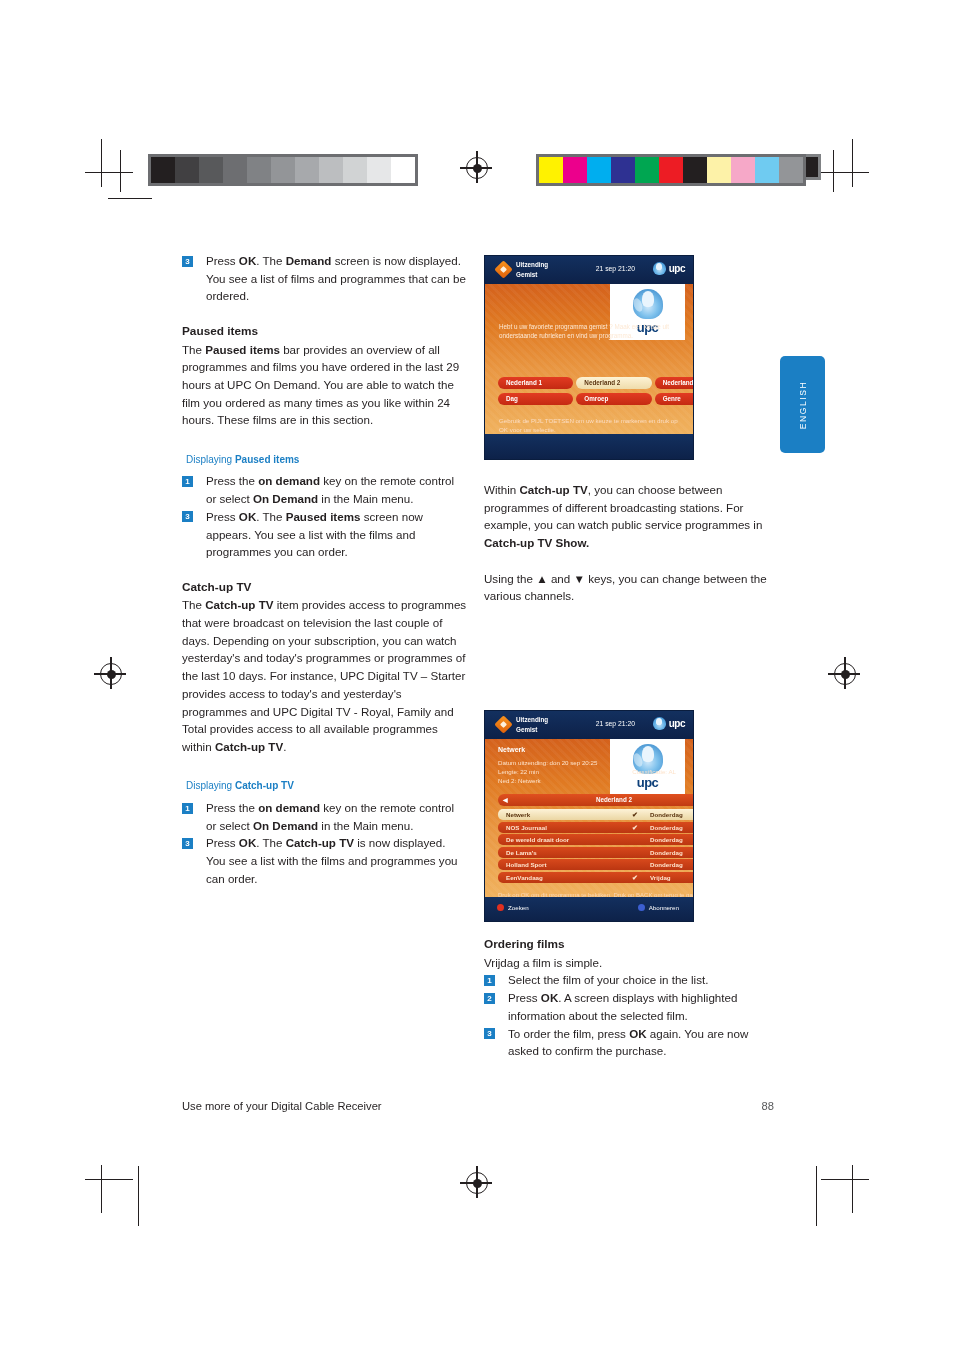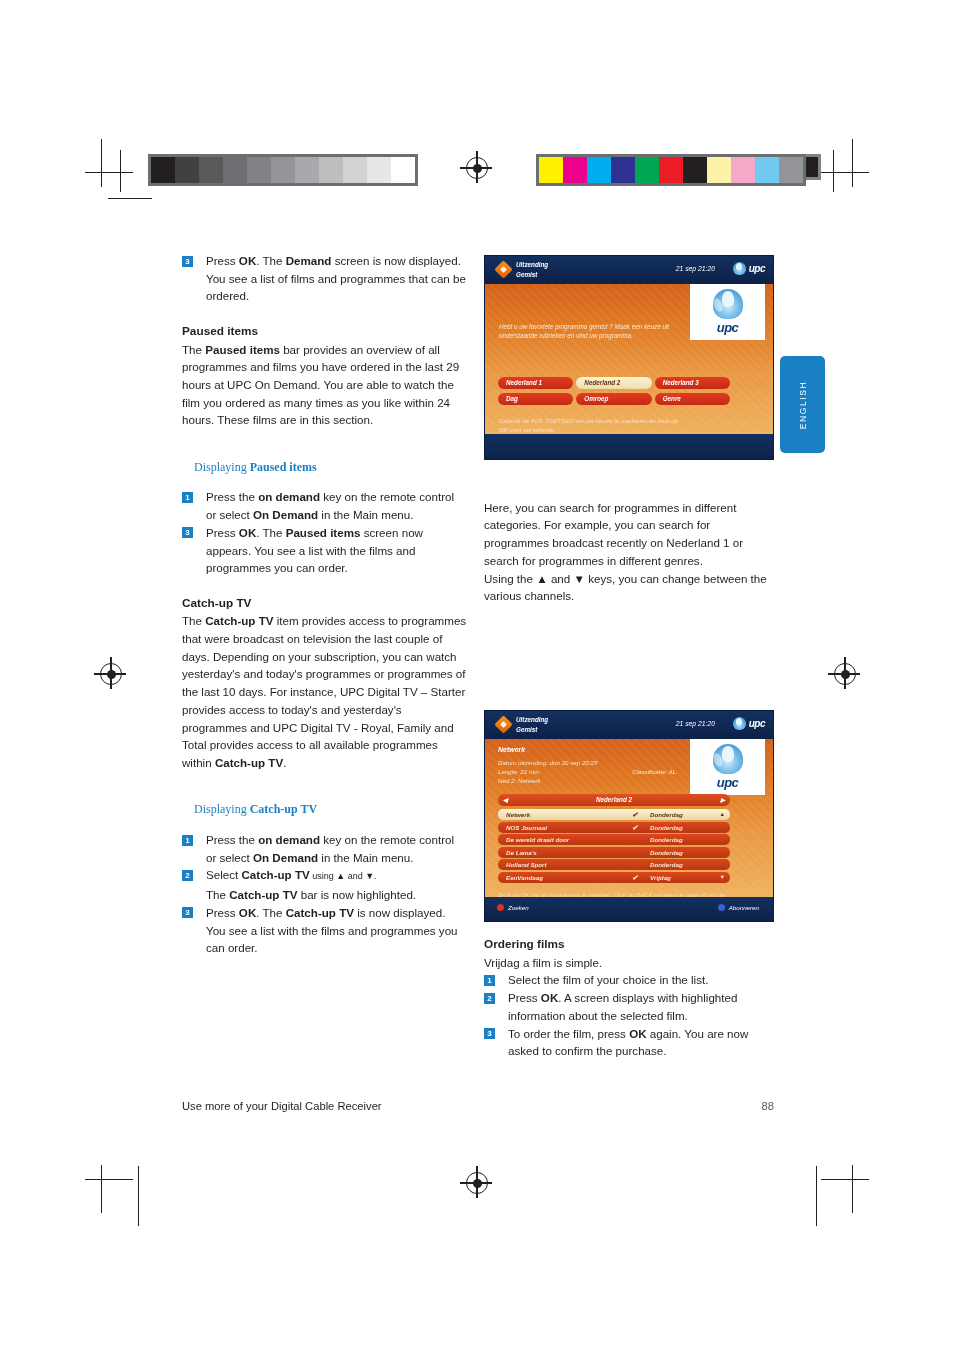--- a/index.html
+++ b/index.html
@@ -85,26 +85,25 @@
   .gap { height: 17.7px; }
 
   h3.head {
     margin: 0;
     font-size: 11.8px;
     line-height: 17.7px;
     font-weight: bold;
     color: #231f20;
   }
   h4.subhead {
-    margin: 12px;
-    font-size: 12px;
+    margin: 4px;
+    font-size: 10px;
     line-height: 17.7px;
     font-weight: normal;
     color: #1b7fc4;
-    font-family: Liberation Serif, serif;
   }
   h4.subhead b { font-weight: bold; }
   b { font-weight: bold; }
 
   
   ol.steps { margin: 0; padding: 0; list-style: none; }
   ol.steps li {
     position: relative;
     padding-left: 24px;
     margin: 0;
@@ -119,26 +118,25 @@
     font-size: 8px;
     font-weight: bold;
     line-height: 11px;
     text-align: center;
   }
   .arrow { font-size: 9px; }
 
   
   .tv {
     position: absolute;
-    width: 290px;
+    width: 210px;
     background: #0c2550;
     overflow: hidden;
     border: 1px solid #0a1d3e;
     box-sizing: border-box;
-    font-style: italic;
   }
   .tv1 { left: 484px; top: 255px; height: 205px; }
   .tv2 { left: 484px; top: 710px; height: 212px; }
 
   .tv-topbar {
     height: 28px;
     background: linear-gradient(#13305f, #0d2148);
     position: relative;
   }
   .tv-brandmark {
@@ -437,21 +435,20 @@
   <div class="gap"></div>
 
   <h4 class="subhead"><span>Displaying </span><b>Catch-up TV</b></h4>
   <ol class="steps">
     <li>
       <span class="num">1</span>
       <span><span>Press the </span><b>on demand</b><span> key on the remote control or select </span><b>On Demand</b><span> in the Main menu.</span></span>
     </li>
     <li>
       <span class="num">2</span>
-      <span><span>Select </span><b>Catch-up TV</b><span class="arrow"> using ▲ and ▼.</span><br><span>The </span><b>Catch-up TV</b><span> bar is now highlighted.</span></span>
     </li>
     <li>
       <span class="num">3</span>
       <span><span>Press </span><b>OK</b><span>. The </span><b>Catch-up TV</b><span> is now displayed. You see a list with the films and programmes you can order.</span></span>
     </li>
   </ol>
 </div>
 
 <div class="tv tv1">
   <div class="tv-topbar">
@@ -481,22 +478,22 @@
         <div class="tvbtn">Omroep</div>
         <div class="tvbtn">Genre</div>
       </div>
     <div class="tv-help">Gebruik de PIJL TOETSEN om uw keuze te markeren en druk op OK voor uw selectie.</div>
   </div>
 
   <div class="tv-footbar"></div>
 </div>
 
 <div class="col col-right">
+  <p><span>Within </span><b>Catch-up TV</b><span>, you can choose between programmes of different broadcasting stations. For example, you can watch public service programmes in </span><b>Catch-up TV Show.</b></p>
   <div class="gap"></div>
-  <p>Here, you can search for programmes in different categories. For example, you can search for programmes broadcast recently on Nederland 1 or search for programmes in different genres.</p>
   <p>Using the ▲ and ▼ keys, you can change between the various channels.</p>
 </div>
 
 <div class="tv tv2">
   <div class="tv-topbar">
     <div class="tv-brandmark"></div>
     <div class="tv-brandtext">
       <div>Uitzending</div>
       <div>Gemist</div>
     </div>

